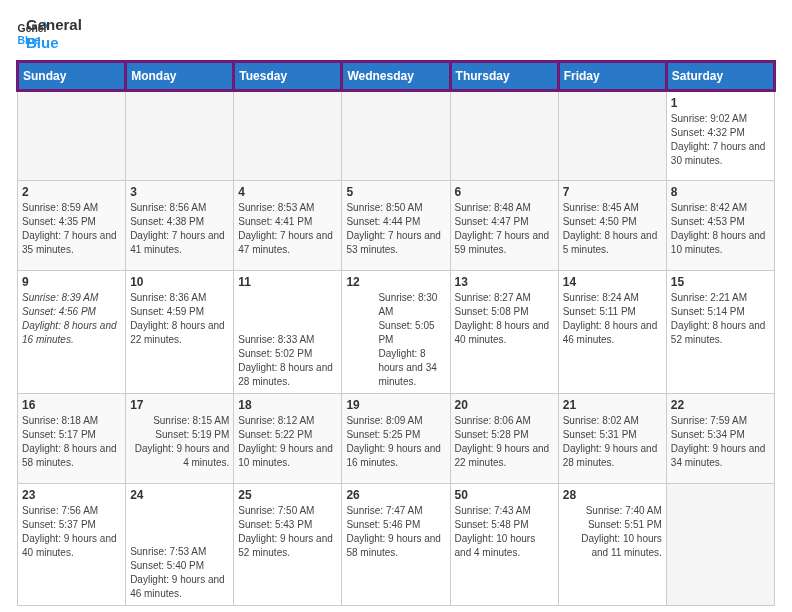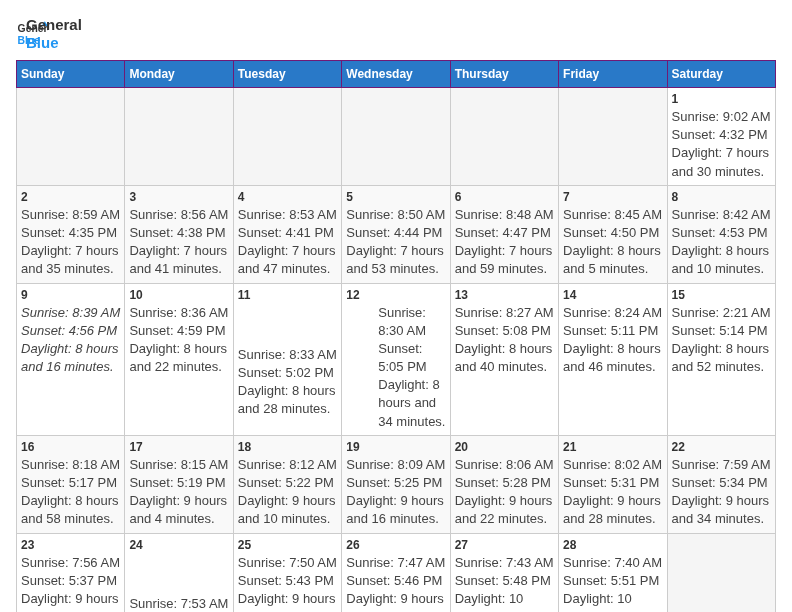--- a/index.html
+++ b/index.html
@@ -45,42 +45,42 @@
     }
     thead tr {
       background-color: #2979C8;
     }
     thead th {
       color: #fff;
       font-size: 12px;
       font-weight: bold;
       padding: 6px 4px;
       text-align: left;
-      border: 1px solid #701a75;
+      border: 3px solid #701a75;
     }
     tbody td {
       border: 1px solid #ccc;
       vertical-align: top;
       padding: 4px;
       font-size: 9.5px;
       color: #333;
       height: 90px;
       background: #fff;
     }
     tbody tr:nth-child(even) td {
       background: #f9f9f9;
     }
     .day-num {
       font-size: 12px;
       font-weight: bold;
       display: block;
       margin-bottom: 2px;
     }
     .day-info {
-      font-size: 13px;
+      font-size: 10px;
       line-height: 1.4;
       color: #444;
     }
     .empty-cell {
       background: #f5f5f5 !important;
     }
   </style>
 </head>
 <body>
 
@@ -219,21 +219,21 @@
       </tr>
       <tr>
         <td>
           <span class="day-num">16</span>
           <div class="day-info" style="white-space: pre-line;">Sunrise: 8:18 AM
 Sunset: 5:17 PM
 Daylight: 8 hours and 58 minutes.</div>
         </td>
         <td>
           <span class="day-num">17</span>
-          <div class="day-info" style="white-space: pre-line;">Sunrise: 8:15 AM
+          <div class="day-info" style="white-space: pre-line; text-align: right;">Sunrise: 8:15 AM
 Sunset: 5:19 PM
 Daylight: 9 hours and 4 minutes.</div>
         </td>
         <td>
           <span class="day-num">18</span>
           <div class="day-info" style="white-space: pre-line;">Sunrise: 8:12 AM
 Sunset: 5:22 PM
 Daylight: 9 hours and 10 minutes.</div>
         </td>
         <td>
@@ -280,27 +280,27 @@
 Sunset: 5:43 PM
 Daylight: 9 hours and 52 minutes.</div>
         </td>
         <td>
           <span class="day-num">26</span>
           <div class="day-info" style="white-space: pre-line;">Sunrise: 7:47 AM
 Sunset: 5:46 PM
 Daylight: 9 hours and 58 minutes.</div>
         </td>
         <td>
-          <span class="day-num">27</span>
+          <span class="day-num">50</span>
           <div class="day-info" style="white-space: pre-line;">Sunrise: 7:43 AM
 Sunset: 5:48 PM
 Daylight: 10 hours and 4 minutes.</div>
         </td>
         <td>
           <span class="day-num">28</span>
-          <div class="day-info" style="white-space: pre-line;">Sunrise: 7:40 AM
+          <div class="day-info" style="white-space: pre-line; text-align: right;">Sunrise: 7:40 AM
 Sunset: 5:51 PM
 Daylight: 10 hours and 11 minutes.</div>
         </td>
         <td class="empty-cell"></td>
       </tr>
     </tbody>
 </table>
 
 </body></html>

